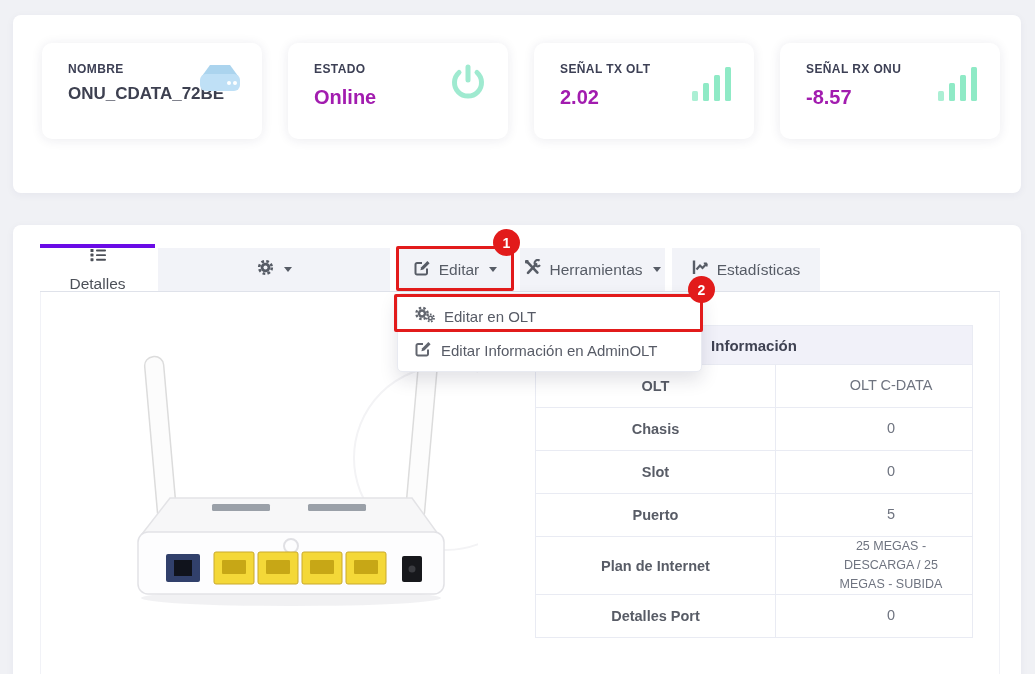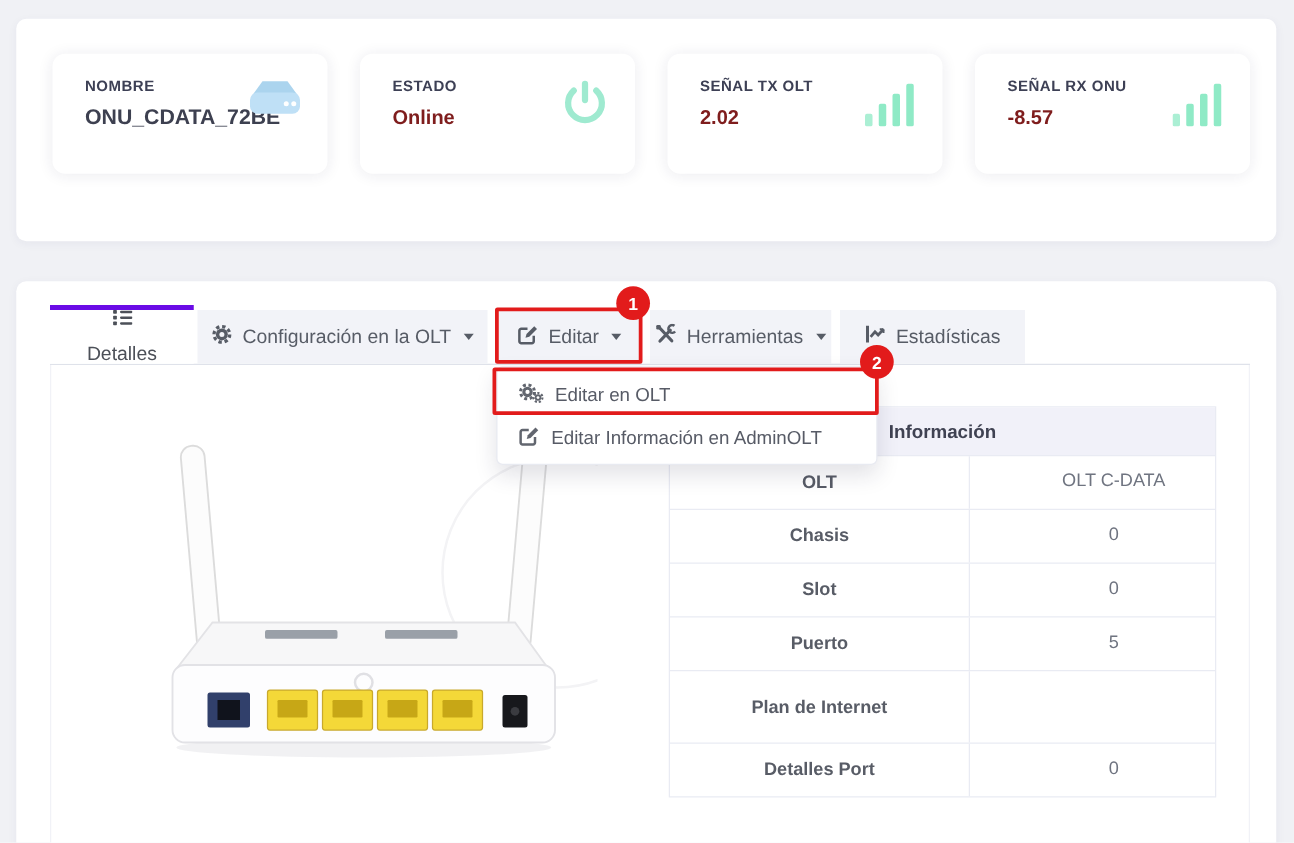--- a/index.html
+++ b/index.html
@@ -9,21 +9,21 @@
 
   .card { position:absolute; background:#fff; border-radius:8px; box-shadow:0 2px 8px rgba(40,45,90,.05); }
   .top-card { left:13px; top:15px; width:1008px; height:178px; }
   .main-card { left:13px; top:225px; width:1008px; height:470px; }
 
   
   .stat { position:absolute; top:43px; width:220px; height:96px; background:#fff; border-radius:10px;
           box-shadow:0 1px 12px rgba(30,35,80,.09); }
   .stat .lbl { position:absolute; left:26px; top:19px; font-size:12px; font-weight:700; letter-spacing:.4px; color:#3d4055; }
   .stat .val { position:absolute; left:26px; top:41px; font-size:17px; font-weight:700; color:#3d4050;text-align:center; }
-  .stat .val.green { font-size:16px; color:#7f1d1d; top:43px; }
+  .stat .val.green { font-size:20px; color:#a21caf; top:43px; }
   .stat .ic { position:absolute; right:20px; top:20px; }
 
   
   .tab { position:absolute; top:248px; height:43px; background:#f2f3f8; display:flex; align-items:center;
          justify-content:center; gap:8px; font-size:15.5px; color:#575c66; cursor:pointer; }
   .tab svg { flex:0 0 auto; }
   .tab.active { top:244px; height:47px; background:#fff; border-top:4px solid #6a0be6; color:#4c5058; z-index:2;flex-direction:column; }
   .nav-underline { position:absolute; left:40px; top:291px; width:960px; height:1px; background:#dfe2ea; }
   .caret { width:0; height:0; border-left:4.5px solid transparent; border-right:4.5px solid transparent;
            border-top:5px solid #575c66; display:inline-block; margin-left:2px; }
@@ -132,21 +132,20 @@
   </div>
 
   <div class="tab" style="left:158px;width:232px">
     <span>
       <svg width="17" height="17" viewBox="0 0 17 17">
         <circle cx="8.5" cy="8.5" r="6.3" fill="none" stroke="#575c66" stroke-width="2.6" stroke-dasharray="2.7 2.25"></circle>
         <circle cx="8.5" cy="8.5" r="4.8" fill="#575c66"></circle>
         <circle cx="8.5" cy="8.5" r="2" fill="#f2f3f8"></circle>
       </svg>
     </span>
-    <span>Configuración en la OLT</span>
     <span class="caret"></span>
   </div>
 
   <div class="tab" style="left:398px;width:115px">
     <span>
       <svg width="17" height="17" viewBox="0 0 17 17" fill="none">
         <path d="M13 9.5 V14 a1.5 1.5 0 0 1 -1.5 1.5 H3 A1.5 1.5 0 0 1 1.5 14 V5.5 A1.5 1.5 0 0 1 3 4 h5" stroke="#575c66" stroke-width="2"></path>
         <path d="M7.2 8.2 L13.4 2 l2.2 2.2 L9.4 10.4 l-3 .8 z" fill="#575c66"></path>
       </svg>
     </span>
@@ -231,20 +230,21 @@
     <div class="itrow">
       <div class="itlabel">Slot</div>
       <div class="itvalue">0</div>
     </div>
     <div class="itrow">
       <div class="itlabel">Puerto</div>
       <div class="itvalue">5</div>
     </div>
     <div class="itrow tall">
       <div class="itlabel">Plan de Internet</div>
+      <div class="itvalue">25 MEGAS - DESCARGA / 25 MEGAS - SUBIDA</div>
     </div>
     <div class="itrow">
       <div class="itlabel">Detalles Port</div>
       <div class="itvalue">0</div>
     </div>
   </div>
 
   <div class="menu">
     <div class="menu-item">
       <span>

